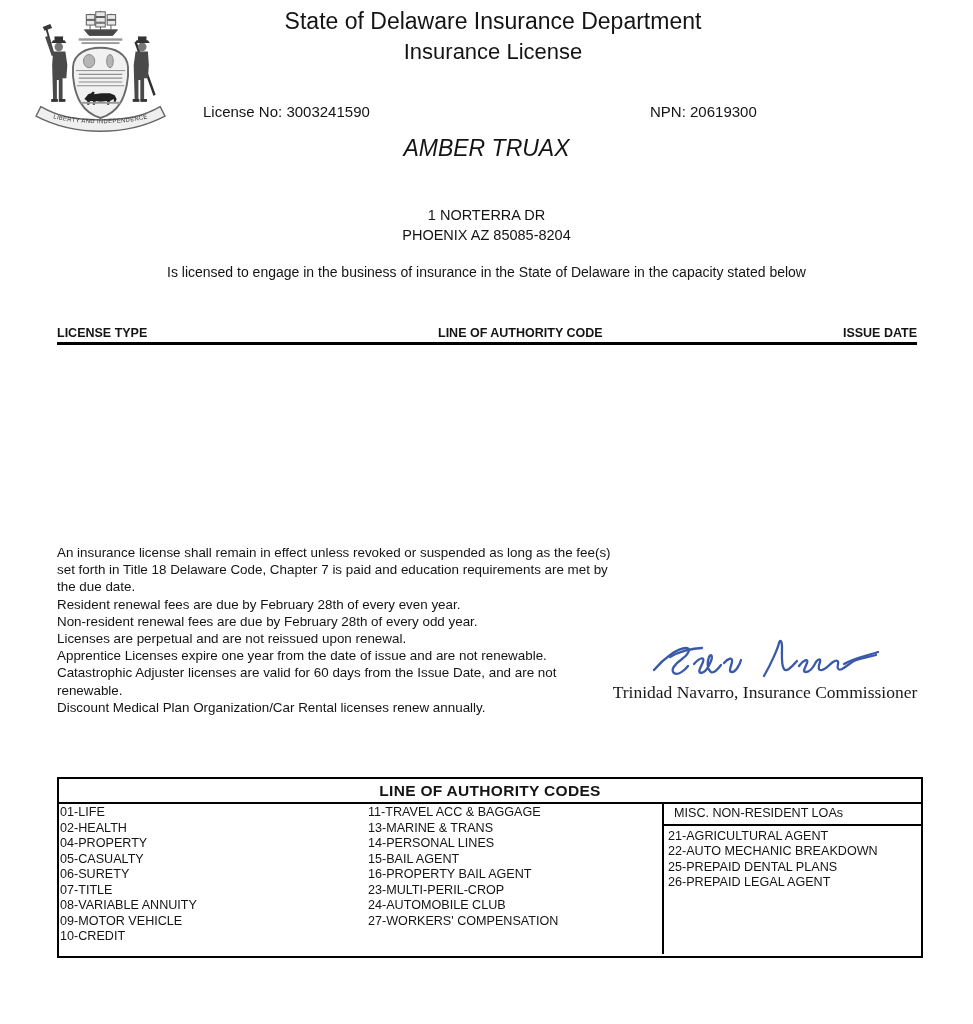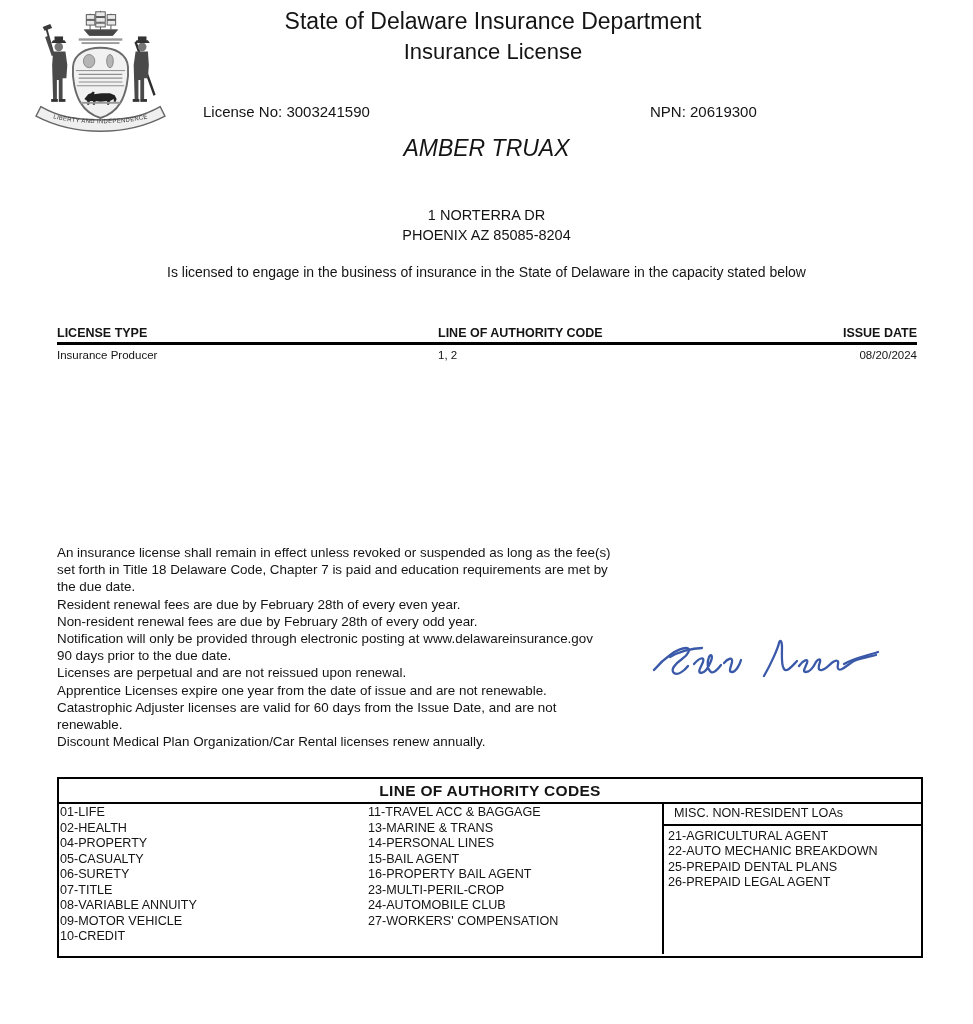--- a/index.html
+++ b/index.html
@@ -141,54 +141,48 @@
     <div>PHOENIX AZ 85085-8204</div>
   </div>
   <div class="statement">Is licensed to engage in the business of insurance in the State of Delaware in the capacity stated below</div>
 
   <div class="lic-table">
     <div class="lic-head">
       <div class="c1">LICENSE TYPE</div>
       <div class="c2">LINE OF AUTHORITY CODE</div>
       <div class="c3">ISSUE DATE</div>
     </div>
-    <div class="lic-row">
-      <div class="c1">Insurance Producer</div>
-      <div class="c2">1, 2</div>
-      <div class="c3">08/20/2024</div>
-    </div>
   </div>
 
   <div class="notes">
       <div class="note">An insurance license shall remain in effect unless revoked or suspended as long as the fee(s)
 set forth in Title 18 Delaware Code, Chapter 7 is paid and education requirements are met by
 the due date.</div>
       <div class="note">Resident renewal fees are due by February 28th of every even year.</div>
       <div class="note">Non-resident renewal fees are due by February 28th of every odd year.</div>
-      <div class="note">Notification will only be provided through electronic posting at www.delawareinsurance.gov
-90 days prior to the due date.</div>
       <div class="note">Licenses are perpetual and are not reissued upon renewal.</div>
       <div class="note">Apprentice Licenses expire one year from the date of issue and are not renewable.</div>
       <div class="note">Catastrophic Adjuster licenses are valid for 60 days from the Issue Date, and are not
 renewable.</div>
       <div class="note">Discount Medical Plan Organization/Car Rental licenses renew annually.</div>
     </div>
 
   <div class="sig-block">
     <svg class="sig-svg" width="235" height="46" viewBox="0 0 235 46" xmlns="http://www.w3.org/2000/svg">
       <g fill="none" stroke="#3a5aa9" stroke-width="2.3" stroke-linecap="round" stroke-linejoin="round">
         <path d="M6,34 C16,22 30,12 38,12 C44,12 40,19 34,23 C27,28 22,34 26,37 C30,40 37,34 40,30"></path>
         <path d="M22,21 C30,16 44,12 54,12"></path>
         <path d="M46,28 C51,22 57,20 55,26 C53,31 49,36 53,37 C57,37 61,30 63,25 C65,20 63,17 61,21 C59,26 59,33 63,36 C66,38 70,33 73,29"></path>
         <path d="M76,27 C80,22 85,21 84,26 C83,31 80,36 84,36 C88,36 92,28 93,24"></path>
         <path d="M116,40 C123,28 130,12 131,7 C132,3 134,5 134,11 C134,19 133,29 136,33 C139,37 145,29 149,25"></path>
         <path d="M151,30 C155,24 161,22 159,27 C157,32 154,36 158,36 C162,36 166,30 168,26 C170,23 173,22 172,26 C170,31 170,35 174,34 C178,33 182,28 185,26 C188,24 191,24 190,28 C189,32 190,35 194,33 C198,31 202,27 206,25 C212,22 220,21 228,19"></path>
         <path d="M196,28 C206,22 218,20 230,16"></path>
       </g>
     </svg>
+    <div class="sig-name">Trinidad Navarro, Insurance Commissioner</div>
   </div>
 
   <div class="loa-box">
     <div class="loa-title">LINE OF AUTHORITY CODES</div>
     <div class="loa-body">
       <div class="loa-col1">
           <div class="loa-item">01-LIFE</div>
           <div class="loa-item">02-HEALTH</div>
           <div class="loa-item">04-PROPERTY</div>
           <div class="loa-item">05-CASUALTY</div>

